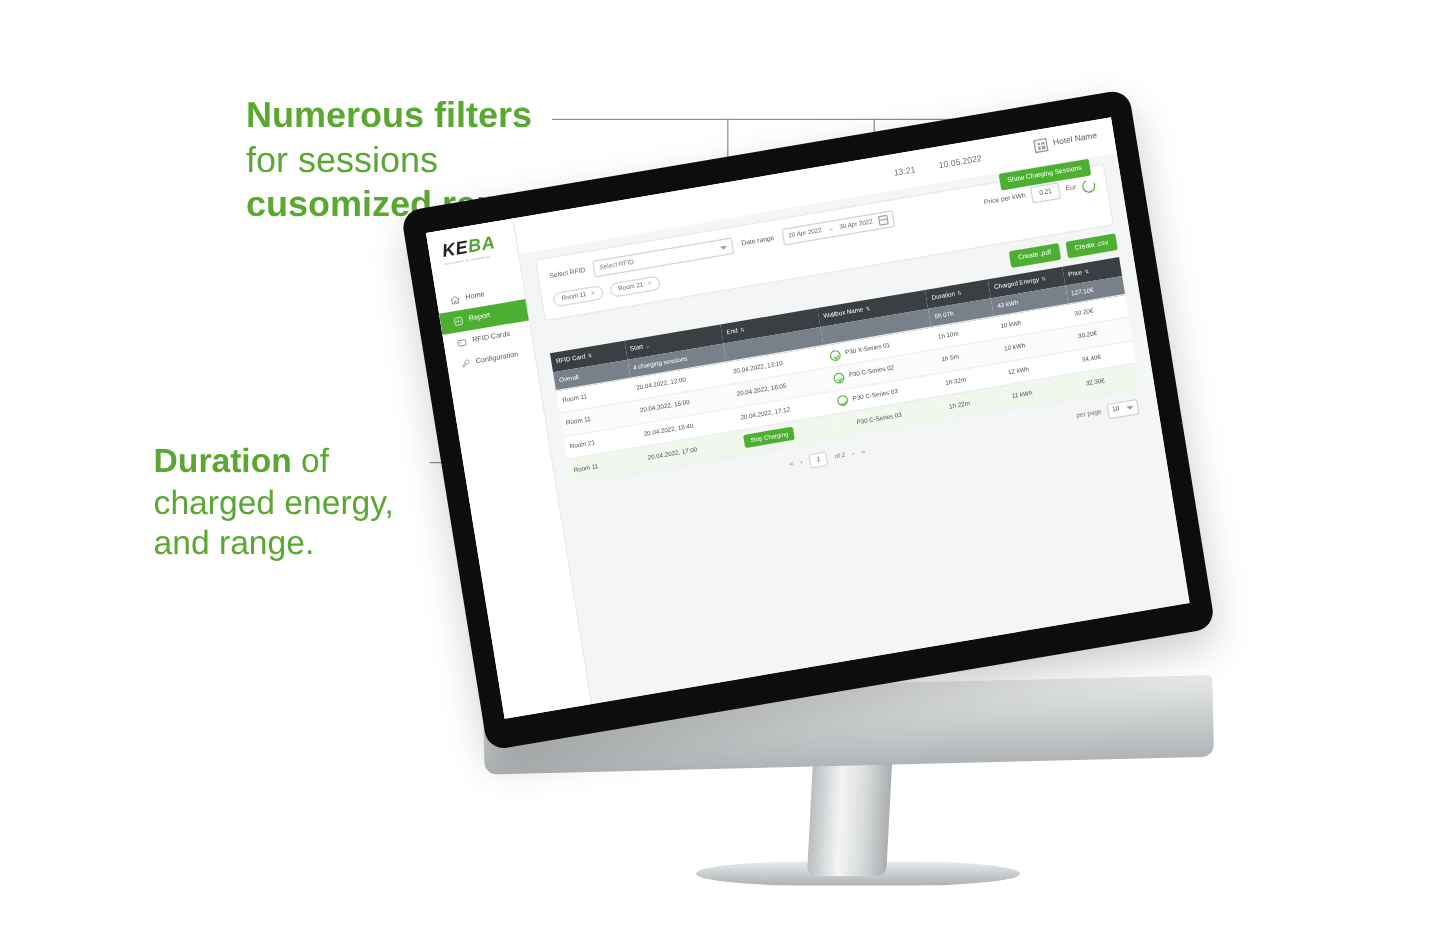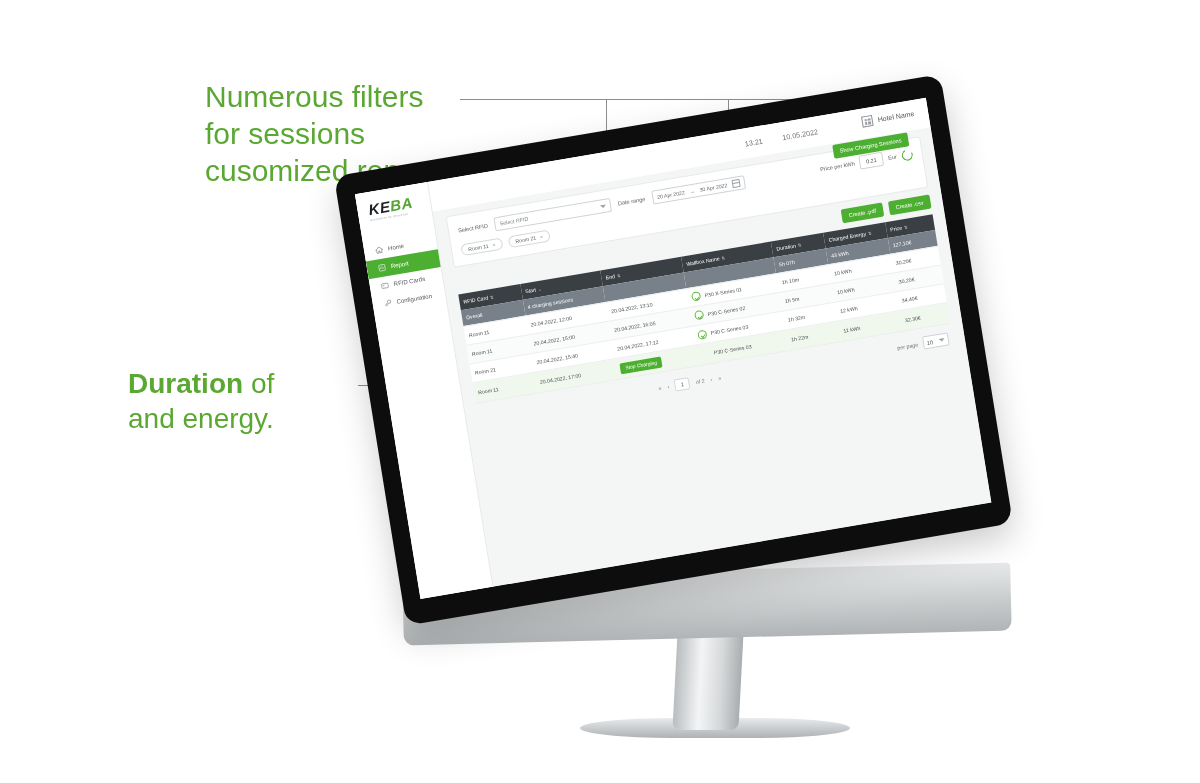--- a/index.html
+++ b/index.html
@@ -7,21 +7,21 @@
     width: 1200px; height: 783px;
     background: #ffffff;
     font-family: "Liberation Sans", sans-serif;
     overflow: hidden;
   }
   #stage { position: relative; width: 1200px; height: 783px; background:#fff; }
 
   
   .callout { position: absolute; color: #5aa832; line-height: 1.24; }
   .callout .ln { display: block; white-space: nowrap; }
-  .callout .b { font-weight: normal; }
+  .callout .b { font-weight: bold; }
   #callout-filters { left: 205px; top: 78px; font-size: 30px; }
   #callout-overview { left: 128px; top: 367px; font-size: 28px; }
 
   
   .leader { position: absolute; background: #8d8d8d; }
   .leader.h { height: 1px; }
   .leader.v { width: 1px; }
   .dot { position: absolute; width: 11px; height: 11px; border-radius: 50%;
          background: #3faa35; box-shadow: 0 0 0 2px rgba(255,255,255,.9); }
 
@@ -147,21 +147,22 @@
   <div class="dot" style="left:563px; top:380px;"></div>
 
   <div class="callout" id="callout-filters">
     <span class="ln b">Numerous filters</span>
     <span class="ln">for sessions</span>
     <span class="ln b">cusomized reports.</span>
   </div>
 
   <div class="callout" id="callout-overview">
     <span class="ln"><b>Duration</b><span> of</span></span>
-    <span class="ln">and energy.</span>
+    <span class="ln">charged energy,</span>
+    <span class="ln">and range.</span>
   </div>
 
   <div id="monitor">
     <div class="foot"></div>
     <div class="neck"></div>
     <div class="chin"></div>
 
     <div class="imac-body">
       <div class="screen">
         <div class="app">

